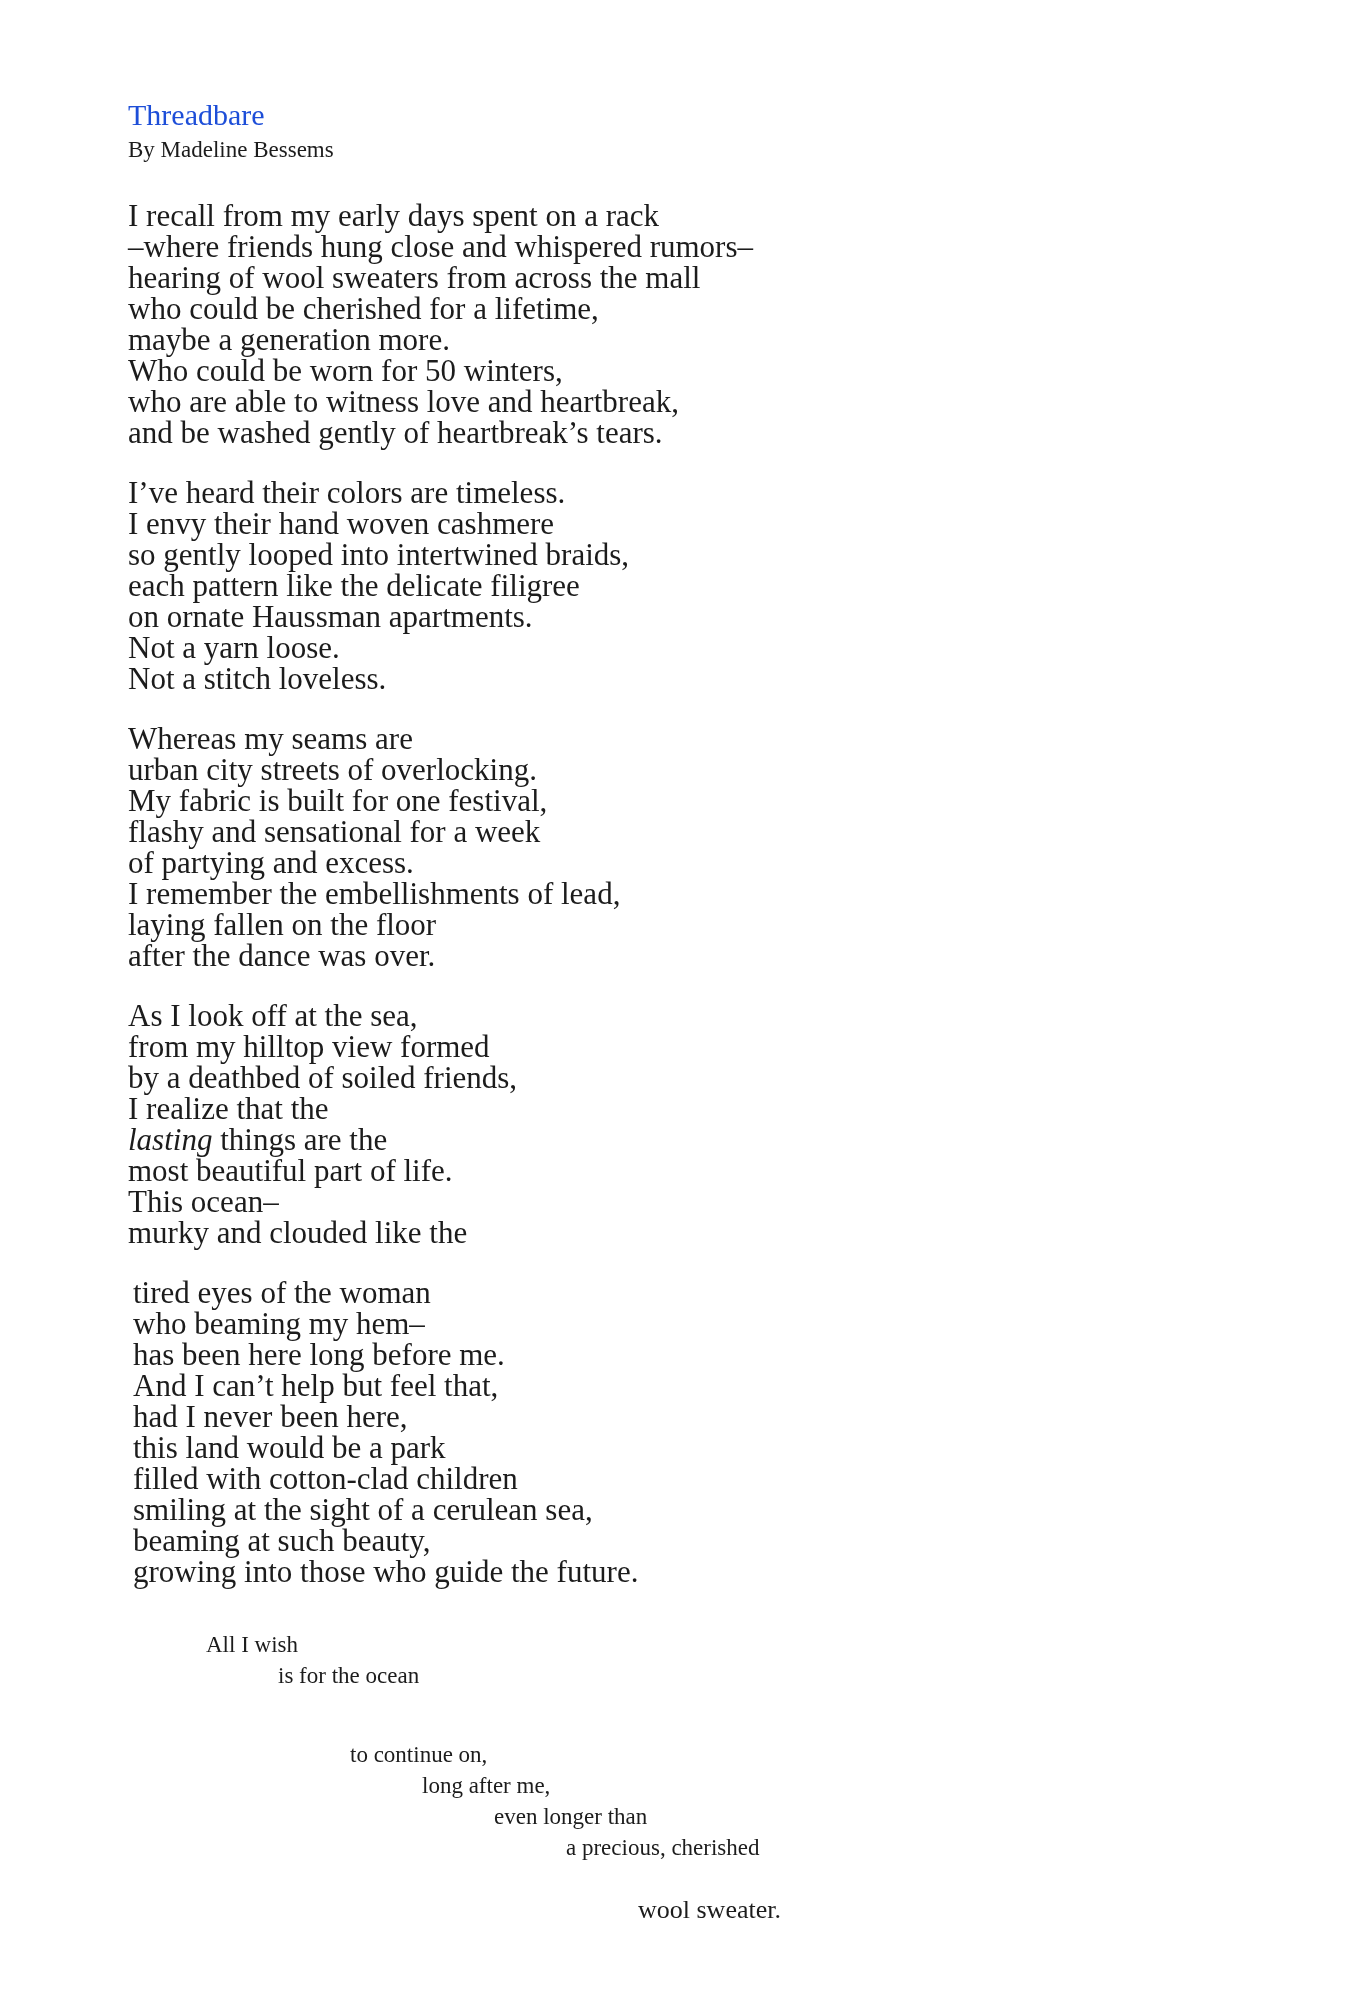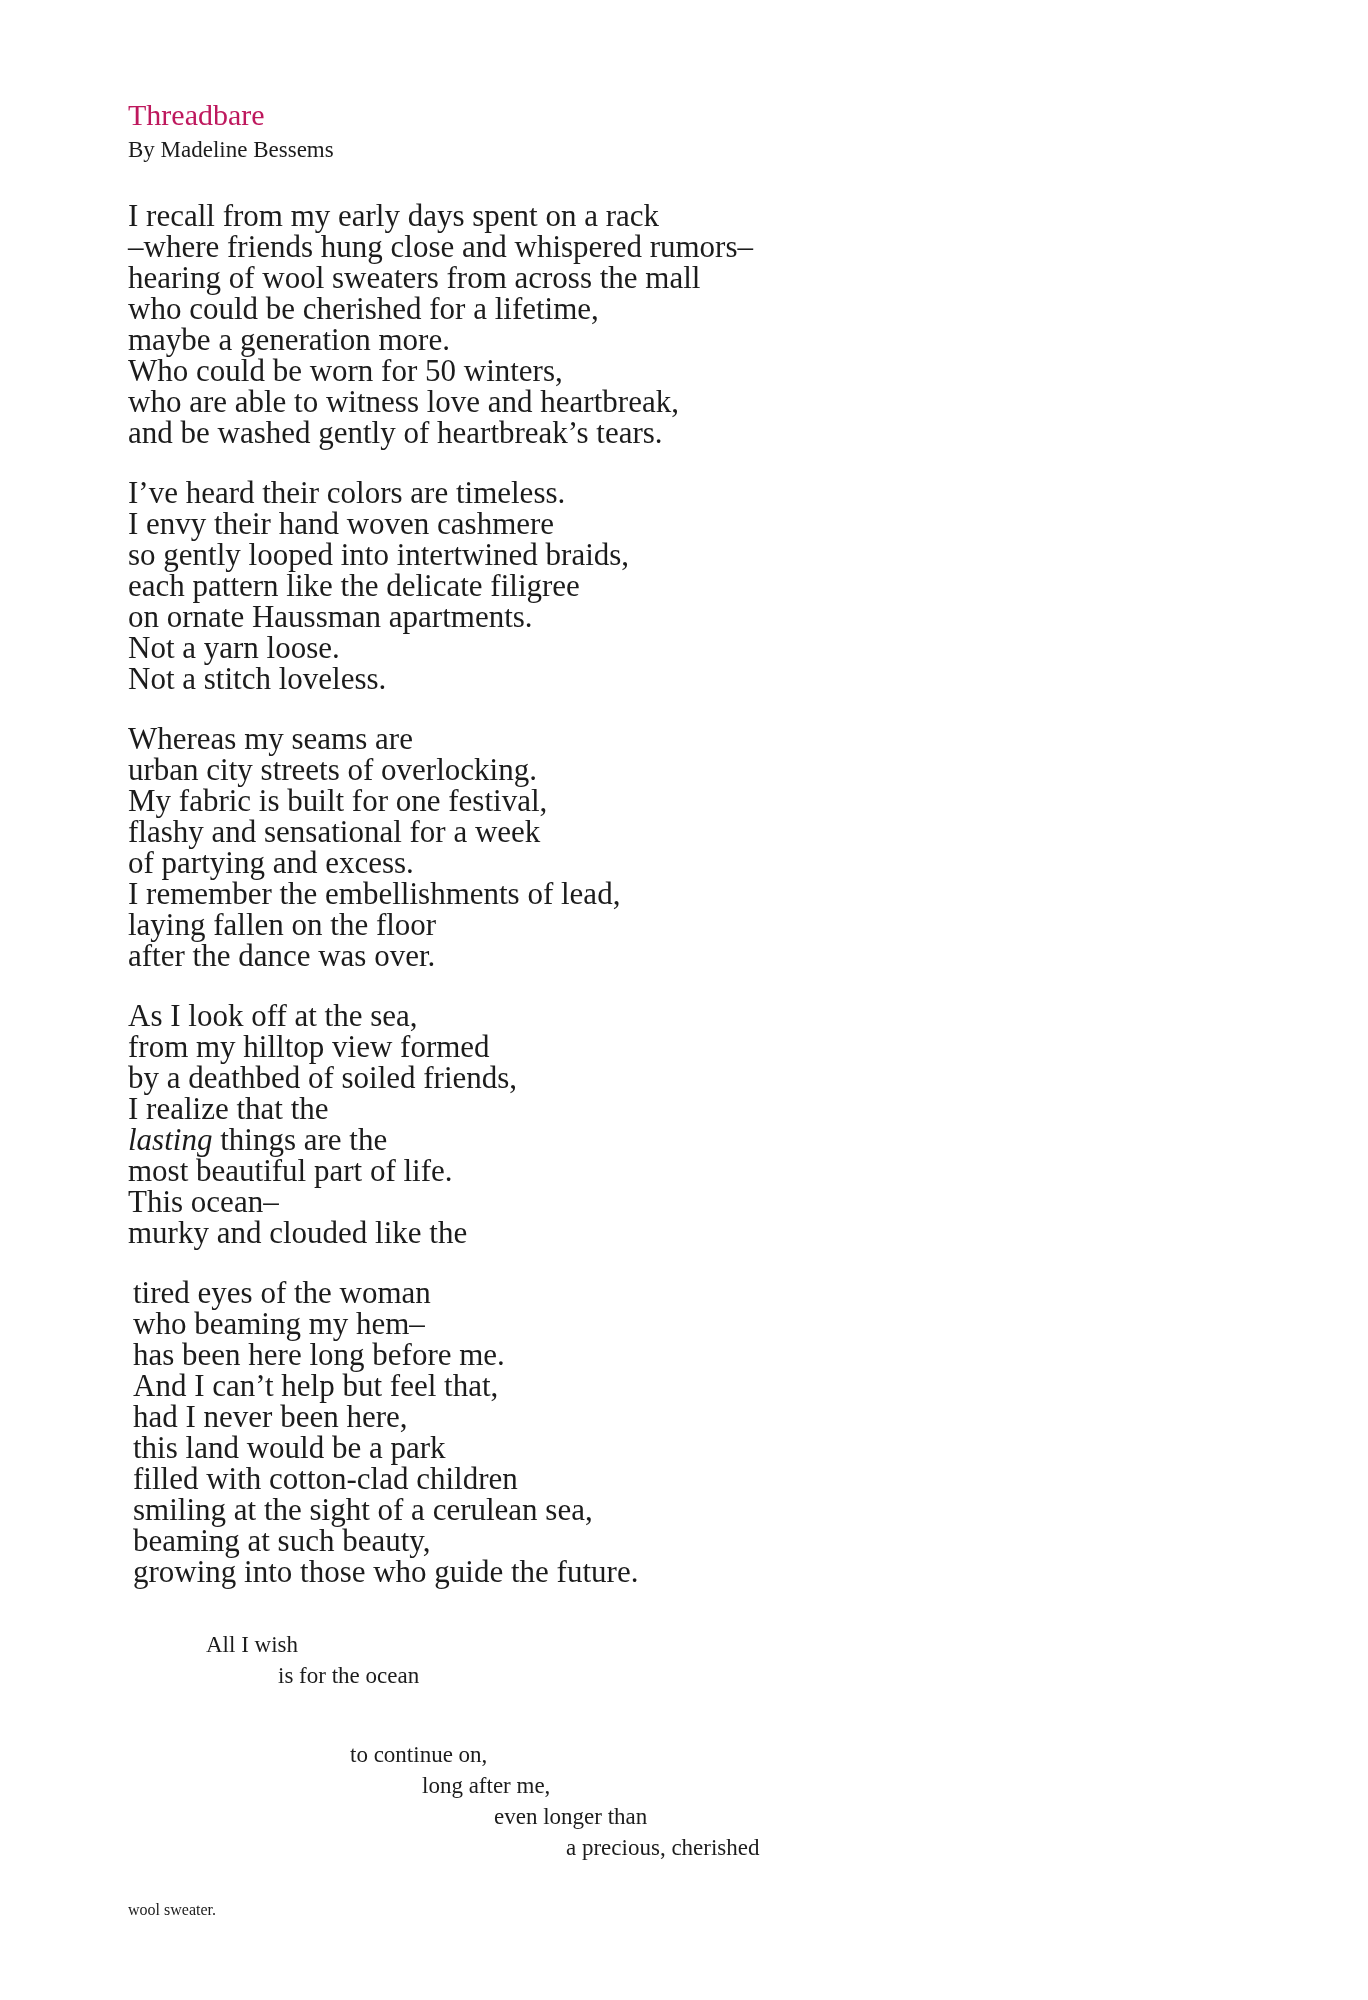--- a/index.html
+++ b/index.html
@@ -15,21 +15,21 @@
     box-sizing: border-box;
     width: 1368px;
     height: 2000px;
     padding: 96px 30px 0 128px;
   }
   .title {
     font-size: 30px;
     line-height: 38px;
     font-weight: normal;
     margin: 0;
-    color: #be185d;
+    color: #1d4ed8;
   }
   .byline {
     font-size: 23px;
     line-height: 31px;
     margin-top: 0;
   }
   .stanza {
     font-size: 31px;
     line-height: 31px;
     margin-top: 29px;
@@ -43,23 +43,24 @@
     line-height: 31px;
     margin-top: 42px;
   }
   .stair-line.s0 { margin-left: 78px; }
   .stair-line.s1 { margin-left: 150px; }
   .stair-line.s2 { margin-left: 222px; margin-top: 48px; }
   .stair-line.s3 { margin-left: 294px; }
   .stair-line.s4 { margin-left: 366px; }
   .stair-line.s5 { margin-left: 438px; }
   .closing-line {
-    font-size: 16px;
+    font-size: 26px;
     line-height: 31px;
     margin-top: 31px;
+    margin-left: 510px;
     white-space: pre;
   }
   i { font-style: italic; }
 </style>
 </head>
 <body>
 
 <div class="page">
   <h1 class="title">Threadbare</h1>
   <div class="byline">By Madeline Bessems</div>

